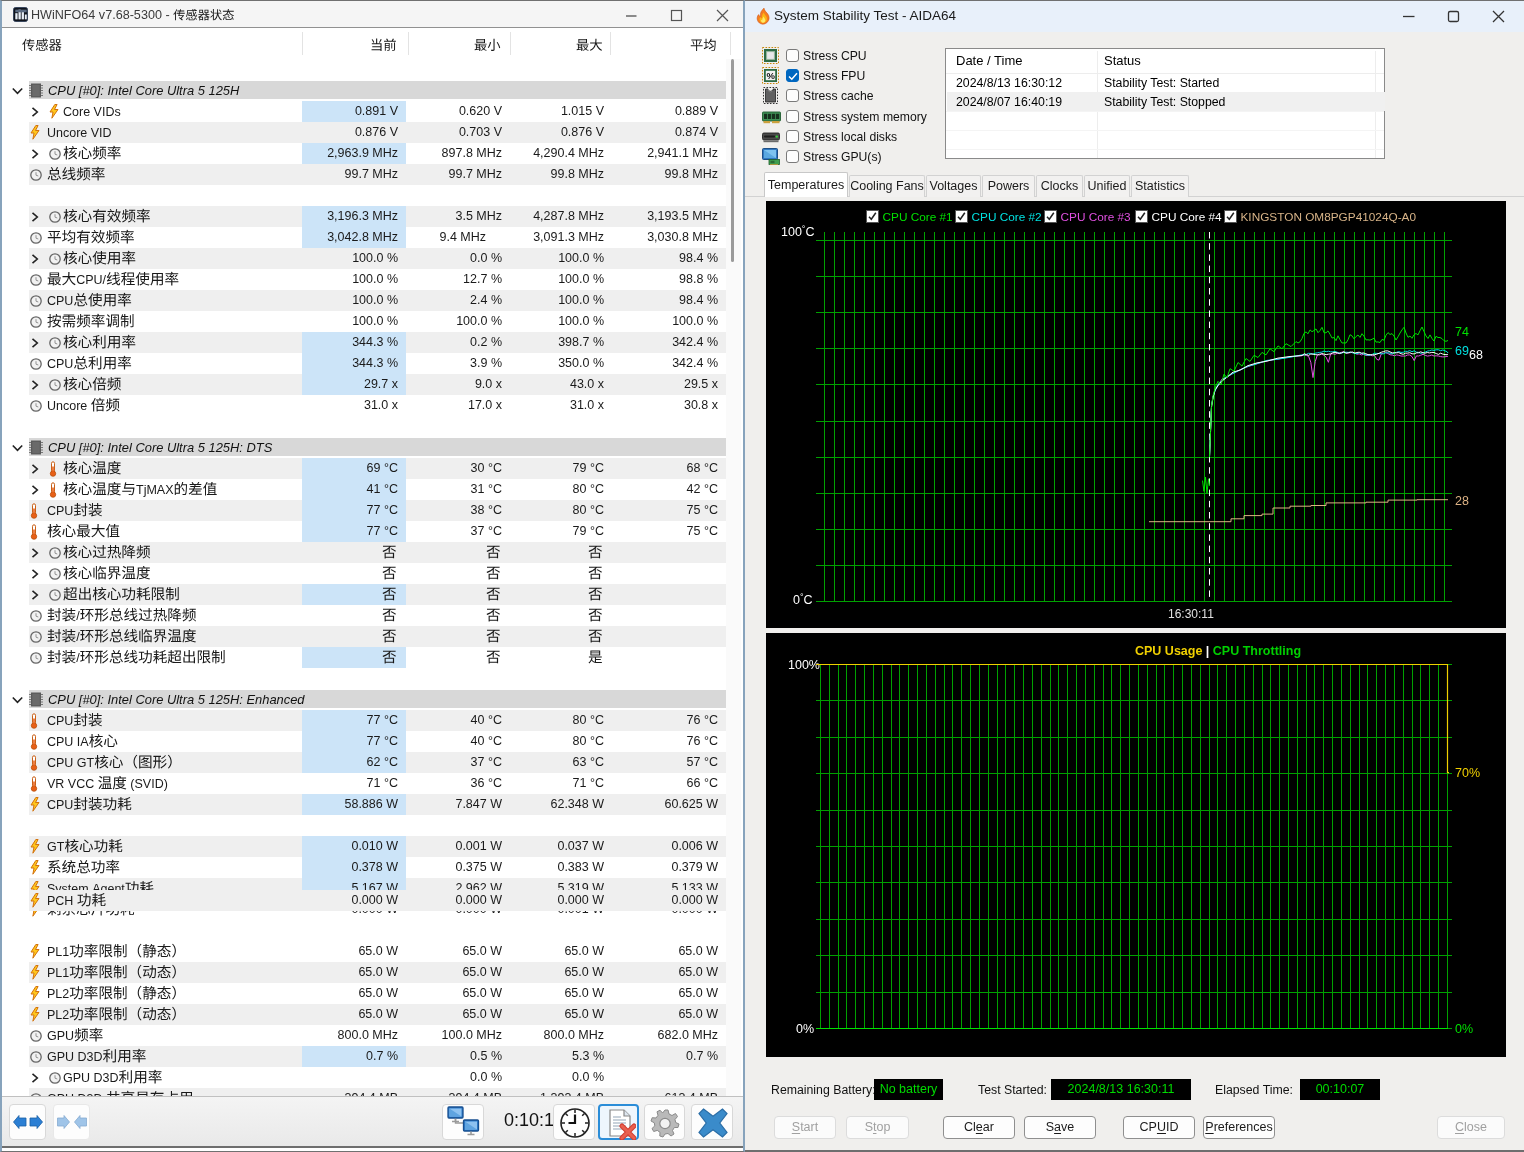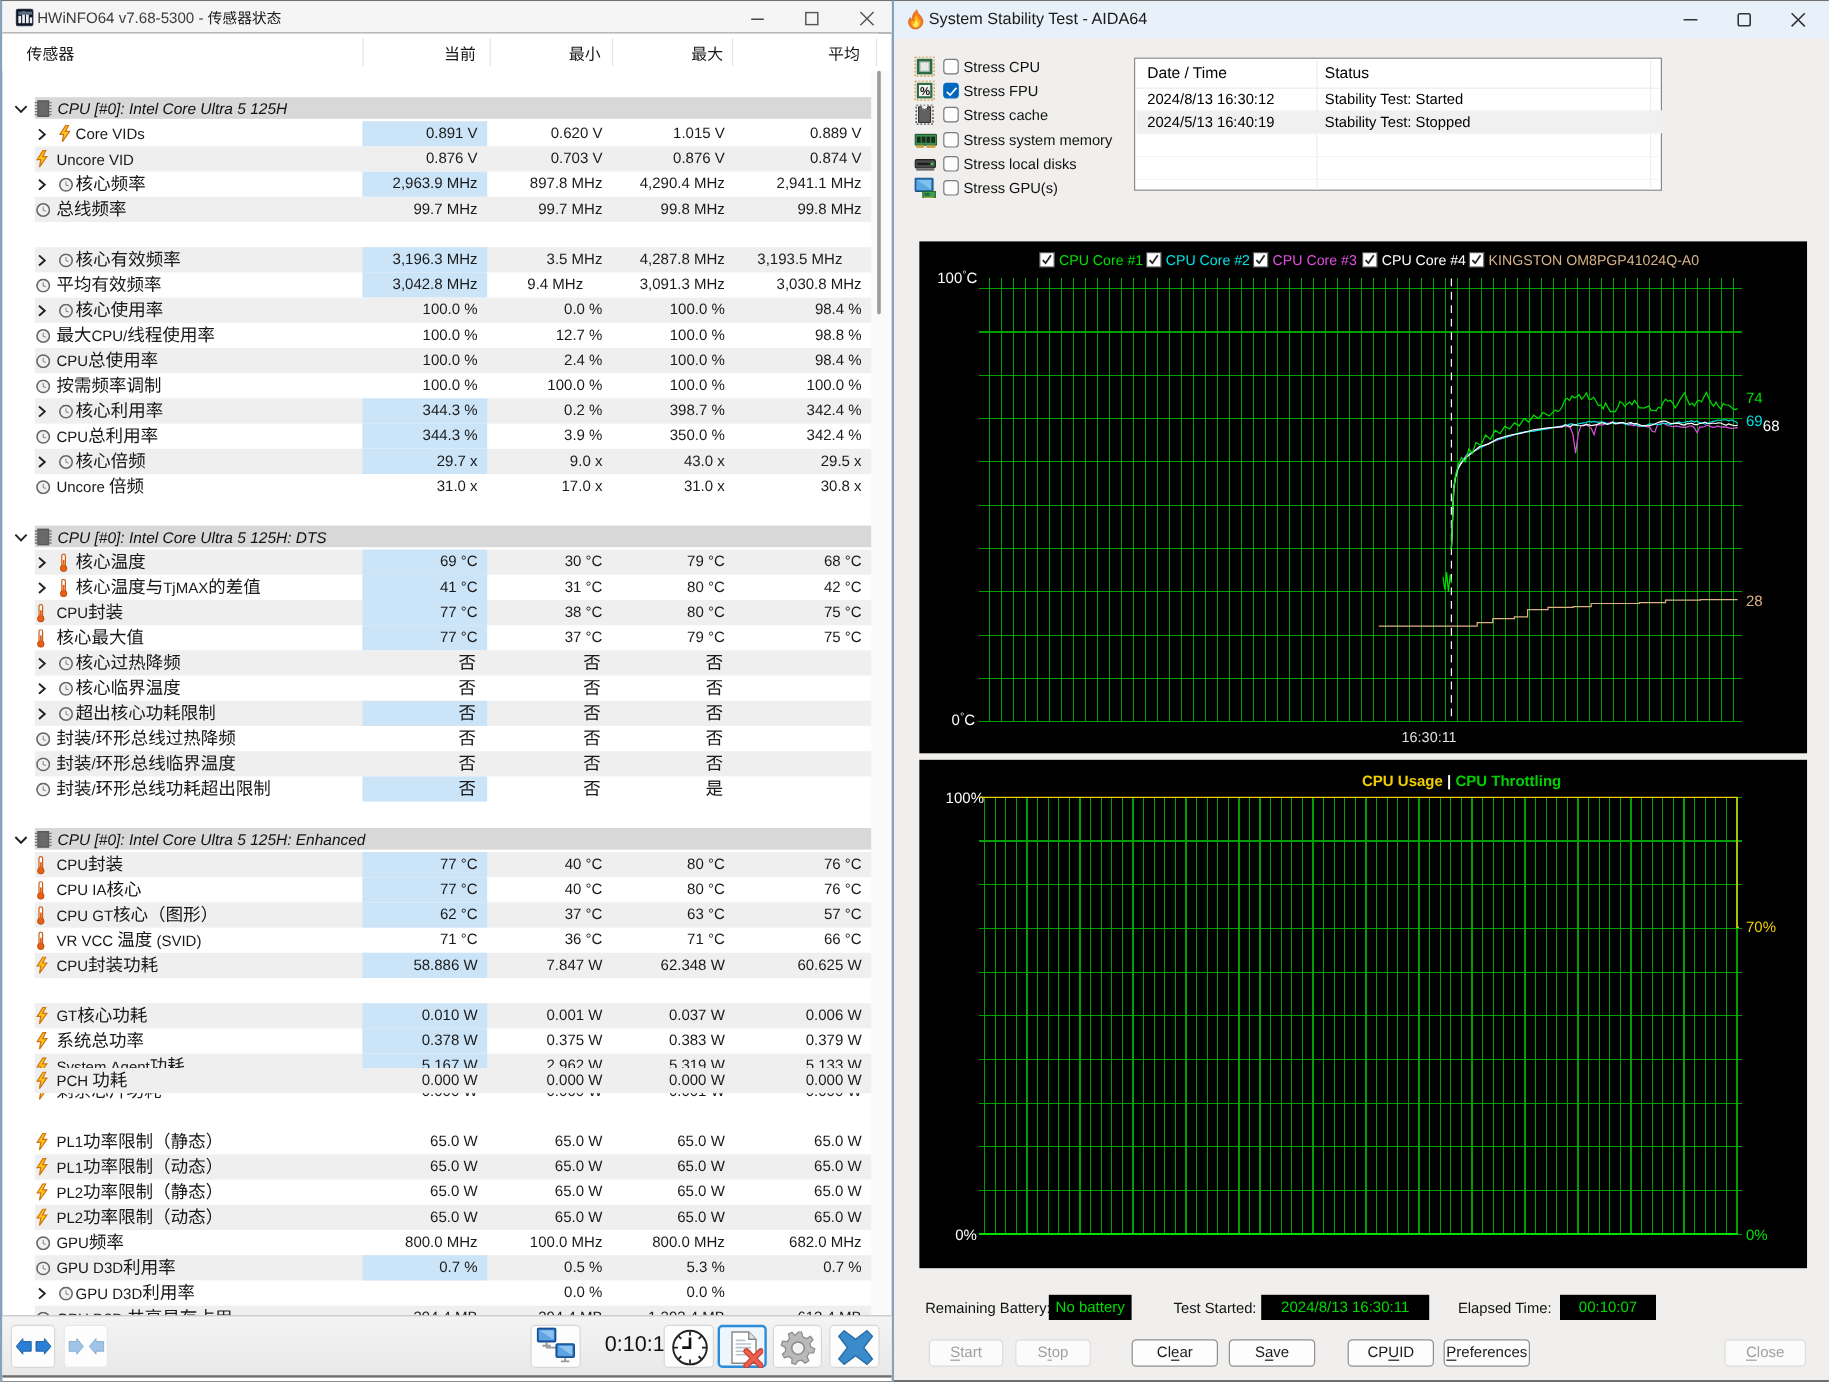--- a/index.html
+++ b/index.html
@@ -302,21 +302,21 @@
             <use href="#h6709" x="29.2" y="15.2"></use>
             <use href="#h6548" x="43.8" y="15.2"></use>
             <use href="#h9891" x="58.4" y="15.2"></use>
             <use href="#h7387" x="73.0" y="15.2"></use>
           </svg>
         </span>
         <i class="hl"></i>
         <span class="cv" style="right:334px">3,196.3 MHz</span>
         <span class="cv" style="right:230px">3.5 MHz</span>
         <span class="cv" style="right:128px">4,287.8 MHz</span>
-        <span class="cv" style="right:30px">3,193.5 MHz</span>
+        <span class="cv" style="right:14px">3,193.5 MHz</span>
       </div>
 <div class="row" style="top:226px">
         <span style="position:absolute;left:28px;top:4.5px">
           <svg class="ric" width="12" height="12" viewBox="0 0 12 12">
             <circle cx="6" cy="6" r="5.2" fill="#f2f2f2" stroke="#666" stroke-width="1.3"></circle>
             <path d="M6 3.2 L6 6.2 L8.3 7" stroke="#888" stroke-width="0.9" fill="none"></path>
           </svg>
         </span>
         <span style="position:absolute;left:45px;top:0">
           <svg class="lb" width="89" height="21" style="">
@@ -1449,26 +1449,36 @@
     <span style="position:absolute;left:58px;top:148px;font-size:12.2px;line-height:16px;color:#111;white-space:nowrap">Stress GPU(s)</span>
  <div id="logt">
  <span style="position:absolute;left:10px;top:4px;font-size:13px">Date / Time</span>
  <span style="position:absolute;left:158px;top:4px;font-size:13px">Status</span>
  <i style="position:absolute;left:151px;top:2px;width:1px;height:107px;background:#ededed"></i>
  <i style="position:absolute;left:429px;top:2px;width:1px;height:107px;background:#ededed"></i>
  <i style="position:absolute;left:0;top:24px;width:100%;height:1px;background:#ededed"></i>
  <div style="position:absolute;left:1px;top:43px;width:438px;height:19px;background:#f0f0f0"></div>
  <span style="position:absolute;left:10px;top:27px;font-size:12.3px">2024/8/13 16:30:12</span>
  <span style="position:absolute;left:158px;top:27px;font-size:12.3px">Stability Test: Started</span>
- <span style="position:absolute;left:10px;top:46px;font-size:12.3px">2024/5/13 16:40:19</span>
+ <span style="position:absolute;left:10px;top:46px;font-size:12.3px">2024/8/07 16:40:19</span>
  <span style="position:absolute;left:158px;top:46px;font-size:12.3px">Stability Test: Stopped</span>
  <i style="position:absolute;left:0;top:62px;width:100%;height:1px;background:#f4f4f4"></i>
  <i style="position:absolute;left:0;top:81px;width:100%;height:1px;background:#f4f4f4"></i>
  <i style="position:absolute;left:0;top:100px;width:100%;height:1px;background:#f4f4f4"></i>
 </div>
+ <div id="tabs">
+      <i id="tabline"></i>
+      <span class="tab act" style="left:19px;width:84px">Temperatures</span>
+      <span class="tab" style="left:104px;width:76px">Cooling Fans</span>
+      <span class="tab" style="left:181px;width:55px">Voltages</span>
+      <span class="tab" style="left:237px;width:53px">Powers</span>
+      <span class="tab" style="left:291px;width:47px">Clocks</span>
+      <span class="tab" style="left:339px;width:46px">Unified</span>
+      <span class="tab" style="left:386px;width:58px">Statistics</span>
+    </div>
  <svg id="g1" width="740" height="427" style="position:absolute;left:21px;top:200px">
       <rect width="740" height="427" fill="#000"></rect>
       <path d="M58.5 31V400.5 M68.5 31V400.5 M78.5 31V400.5 M88.5 31V400.5 M98.5 31V400.5 M108.5 31V400.5 M118.5 31V400.5 M128.5 31V400.5 M138.5 31V400.5 M148.5 31V400.5 M158.5 31V400.5 M168.5 31V400.5 M178.5 31V400.5 M188.5 31V400.5 M198.5 31V400.5 M208.5 31V400.5 M218.5 31V400.5 M228.5 31V400.5 M238.5 31V400.5 M248.5 31V400.5 M258.5 31V400.5 M268.5 31V400.5 M278.5 31V400.5 M288.5 31V400.5 M298.5 31V400.5 M308.5 31V400.5 M318.5 31V400.5 M328.5 31V400.5 M338.5 31V400.5 M348.5 31V400.5 M358.5 31V400.5 M368.5 31V400.5 M378.5 31V400.5 M388.5 31V400.5 M398.5 31V400.5 M408.5 31V400.5 M418.5 31V400.5 M428.5 31V400.5 M438.5 31V400.5 M448.5 31V400.5 M458.5 31V400.5 M468.5 31V400.5 M478.5 31V400.5 M488.5 31V400.5 M498.5 31V400.5 M508.5 31V400.5 M518.5 31V400.5 M528.5 31V400.5 M538.5 31V400.5 M548.5 31V400.5 M558.5 31V400.5 M568.5 31V400.5 M578.5 31V400.5 M588.5 31V400.5 M598.5 31V400.5 M608.5 31V400.5 M618.5 31V400.5 M628.5 31V400.5 M638.5 31V400.5 M648.5 31V400.5 M658.5 31V400.5 M668.5 31V400.5 M678.5 31V400.5" stroke="#00a000" stroke-width="1" shape-rendering="crispEdges" fill="none"></path>
       <path d="M50 39.50H685.5 M50 75.60H685.5 M50 111.70H685.5 M50 147.80H685.5 M50 183.90H685.5 M50 220.00H685.5 M50 256.10H685.5 M50 292.20H685.5 M50 328.30H685.5 M50 364.40H685.5 M50 400.50H685.5" stroke="#00a000" stroke-width="1" shape-rendering="crispEdges" fill="none"></path>
       <rect x="100.5" y="9.5" width="12" height="12" fill="#fff" stroke="#555"></rect>
       <path d="M103 15.8 L105.3 18.3 L109.8 11.8" stroke="#222" stroke-width="1.5" fill="none"></path>
       <text x="116.5" y="20" fill="#00e000" font-size="11.8">CPU Core #1</text>
       <rect x="189.5" y="9.5" width="12" height="12" fill="#fff" stroke="#555"></rect>
       <path d="M192 15.8 L194.3 18.3 L198.8 11.8" stroke="#222" stroke-width="1.5" fill="none"></path>
       <text x="205.5" y="20" fill="#00e0e0" font-size="11.8">CPU Core #2</text>

